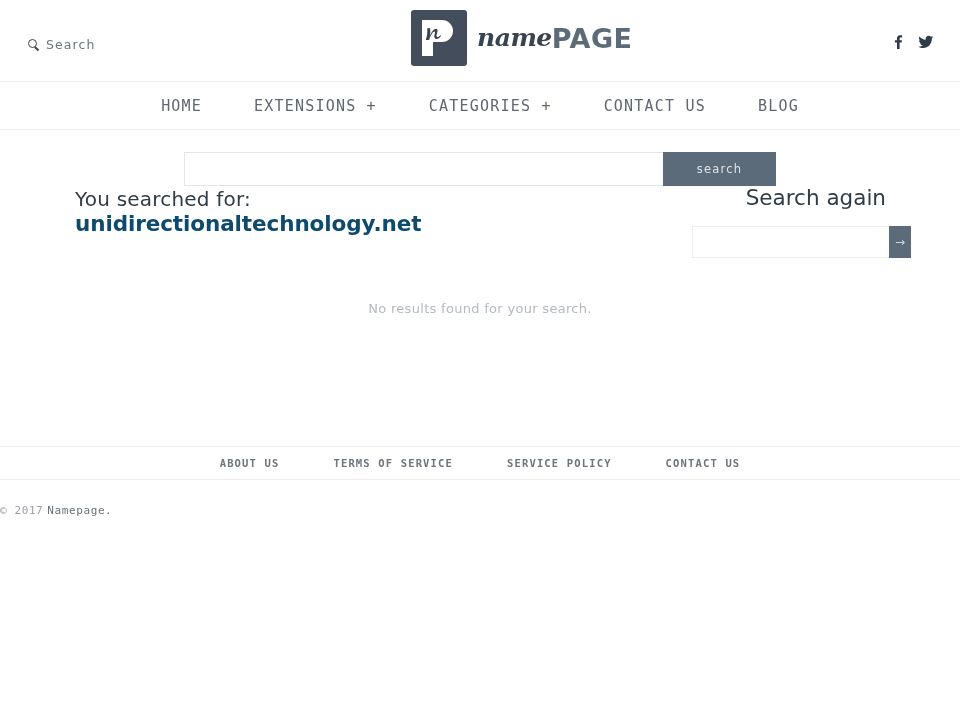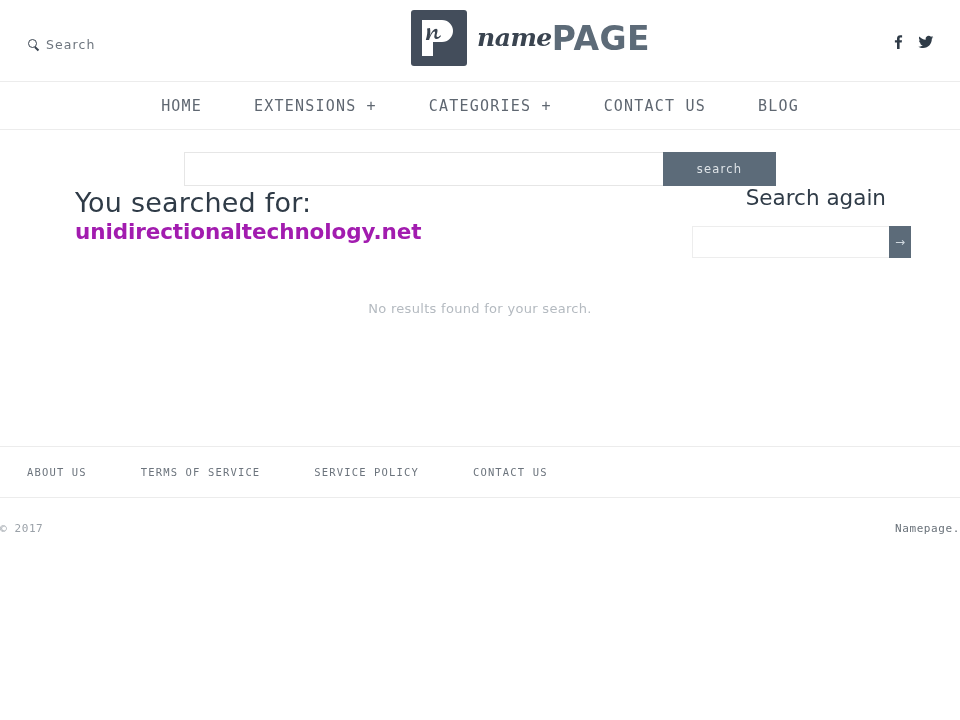--- a/index.html
+++ b/index.html
@@ -69,21 +69,21 @@
     font-weight: 700;
     font-size: 25px;
     color: #3a4450;
     letter-spacing: -0.5px;
     margin-bottom: 1px;
     margin-left: 2px;
   }
   .logo-page {
     font-family: "DejaVu Sans", sans-serif;
     font-weight: 700;
-    font-size: 33px;
+    font-size: 27px;
     color: #5d6b78;
     letter-spacing: 0.5px;
   }
 
   .socials {
     position: absolute;
     right: 26px; top: 34px;
     display: flex; align-items: center; gap: 12px;
   }
   .social { width: 16px; height: 16px; display:block; cursor: pointer; }
@@ -143,31 +143,31 @@
     position: relative;
     height: 260px;
   }
   .results-head {
     position: absolute;
     left: 75px; top: 2px;
     max-width: 560px;
   }
   .rh-line1 {
     font-family: "DejaVu Sans", sans-serif;
-    font-size: 27px;
+    font-size: 20px;
     font-weight: 400;
     color: #2f3b47;
     letter-spacing: 0.2px;
     line-height: 1.12;
   }
   .rh-line2 {
     font-family: "DejaVu Sans", sans-serif;
     font-size: 21.5px;
     font-weight: 700;
-    color: #a21caf;
+    color: #0c4a6e;
     letter-spacing: -0.1px;
     line-height: 1.18;
     margin-top: 1px;
   }
   .rh-count {
     font-family: "DejaVu Sans", sans-serif;
     font-size: 13.5px;
     color: #2f3b47;
     margin-top: 9px;
   }
@@ -216,29 +216,29 @@
     text-align: center;
     font-family: "DejaVu Sans", sans-serif;
     font-size: 13px;
     color: #b4bac0;
     letter-spacing: 0.3px;
   }
 
   
   .footer-nav {
     margin-top: 0;
-    height: 52px;
+    height: 34px;
     border-top: 1px solid #ececec;
     border-bottom: 1px solid #ececec;
-    display: flex; align-items: center; justify-content: flex-start;
+    display: flex; align-items: center; justify-content: center; font-weight: bold;
   }
   .footer-nav .nav-item { padding: 0 27px; color: #6c747d; font-size: 10.5px; letter-spacing: 1.15px; }
   .copyright {
     height: 60px;
-    display: flex; align-items: center; justify-content: space-between;
+    display: flex; align-items: center; justify-content: flex-start;
     font-family: "DejaVu Sans Mono", monospace;
     font-size: 11px;
     color: #9aa1a8;
     letter-spacing: 0.6px;
     gap: 4px;
   }
   .copyright .brand { color: #6a727a; }
 </style>
 </head>
 <body>

